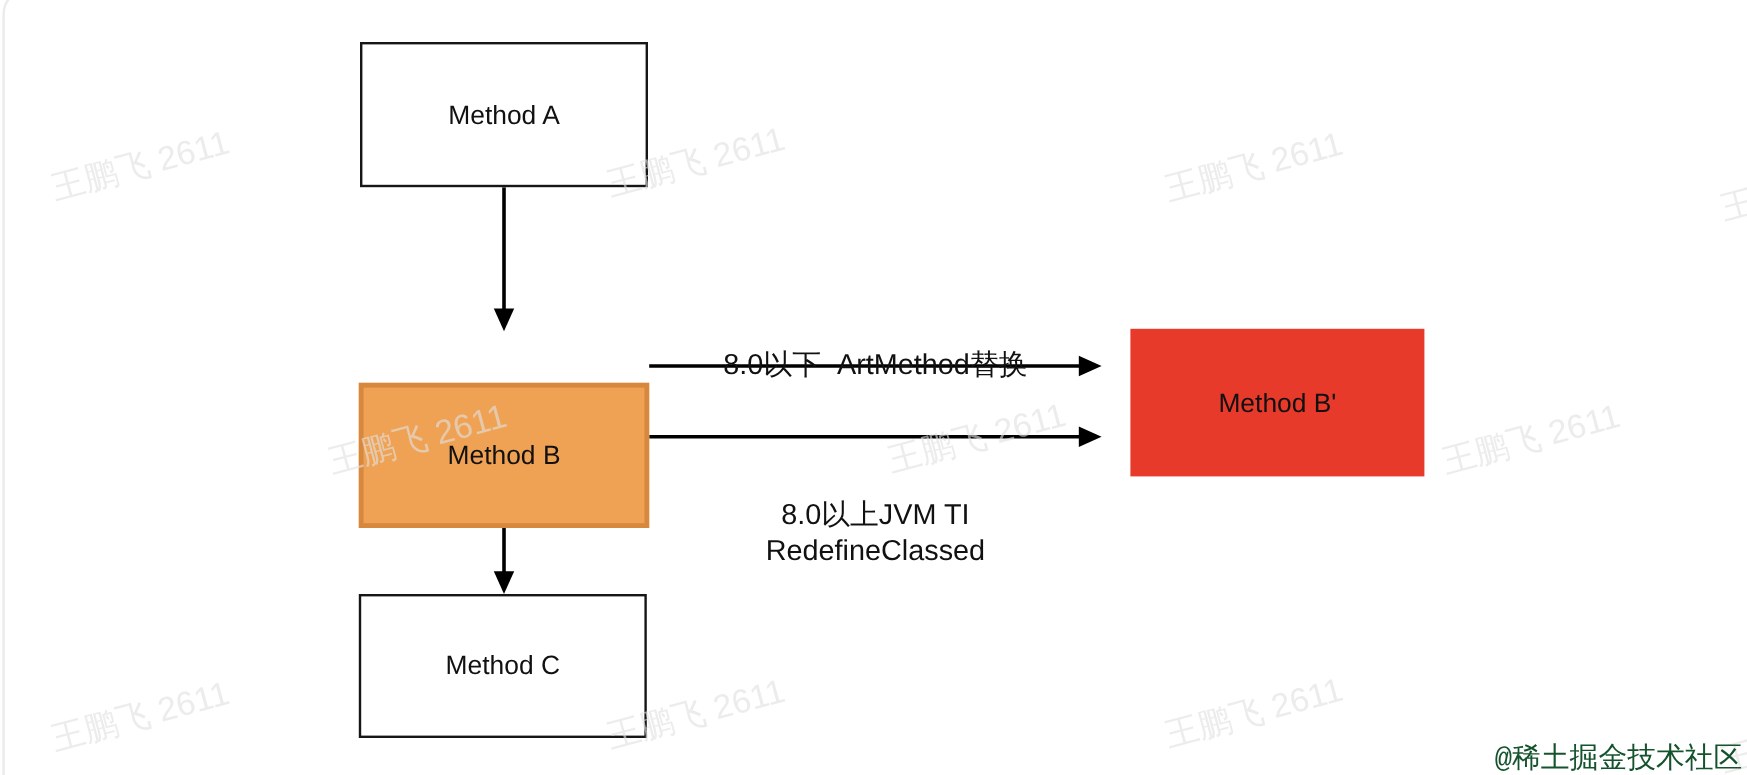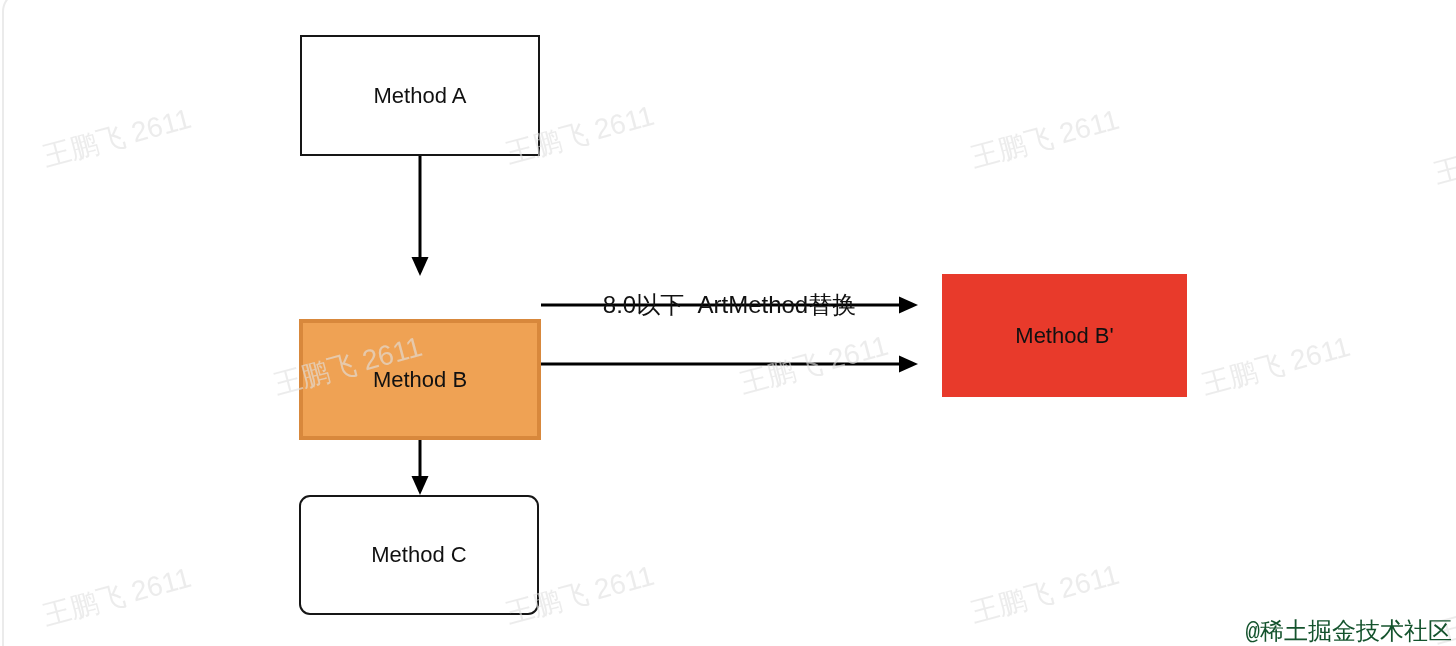--- a/index.html
+++ b/index.html
@@ -114,26 +114,30 @@
   </div>
 
   <div class="node node-b" style="left: 299px; top: 275px; width: 242px; height: 121px; background: rgb(239, 162, 84); border-color: rgb(216, 136, 60);">
     <span>Method B</span>
   </div>
 
   <div class="node node-bprime" style="left: 942px; top: 274px; width: 245px; height: 123px; background: rgb(232, 58, 43);">
     <span>Method B'</span>
   </div>
 
-  <div class="node node-plain" style="left: 299px; top: 495px; width: 240px; height: 120px; background: rgb(255, 255, 255); border-color: rgb(22, 22, 22); border-radius: 11px;">
+  <div class="node node-plain" style="left: 299px; top: 495px; width: 240px; height: 120px; background: rgb(255, 255, 255); border-color: rgb(22, 22, 22);">
     <span>Method C</span>
   </div>
 
   <div class="edge-label edge-label-top">8.0以下  ArtMethod替换</div>
 
+  <div class="edge-label edge-label-bottom">
+    <div>8.0以上JVM TI</div>
+    <div>RedefineClassed</div>
+  </div>
 
   <span class="wm" style="left:117px;  top:138px;">王鹏飞 2611</span>
   <span class="wm" style="left:580px;  top:135px;">王鹏飞 2611</span>
   <span class="wm" style="left:1045px; top:139px;">王鹏飞 2611</span>
   <span class="wm" style="left:1508px; top:155px;">王鹏飞 2611</span>
   <span class="wm" style="left:348px;  top:366px;">王鹏飞 2611</span>
   <span class="wm" style="left:814px;  top:365px;">王鹏飞 2611</span>
   <span class="wm" style="left:1276px; top:366px;">王鹏飞 2611</span>
   <span class="wm" style="left:117px;  top:597px;">王鹏飞 2611</span>
   <span class="wm" style="left:580px;  top:595px;">王鹏飞 2611</span>

